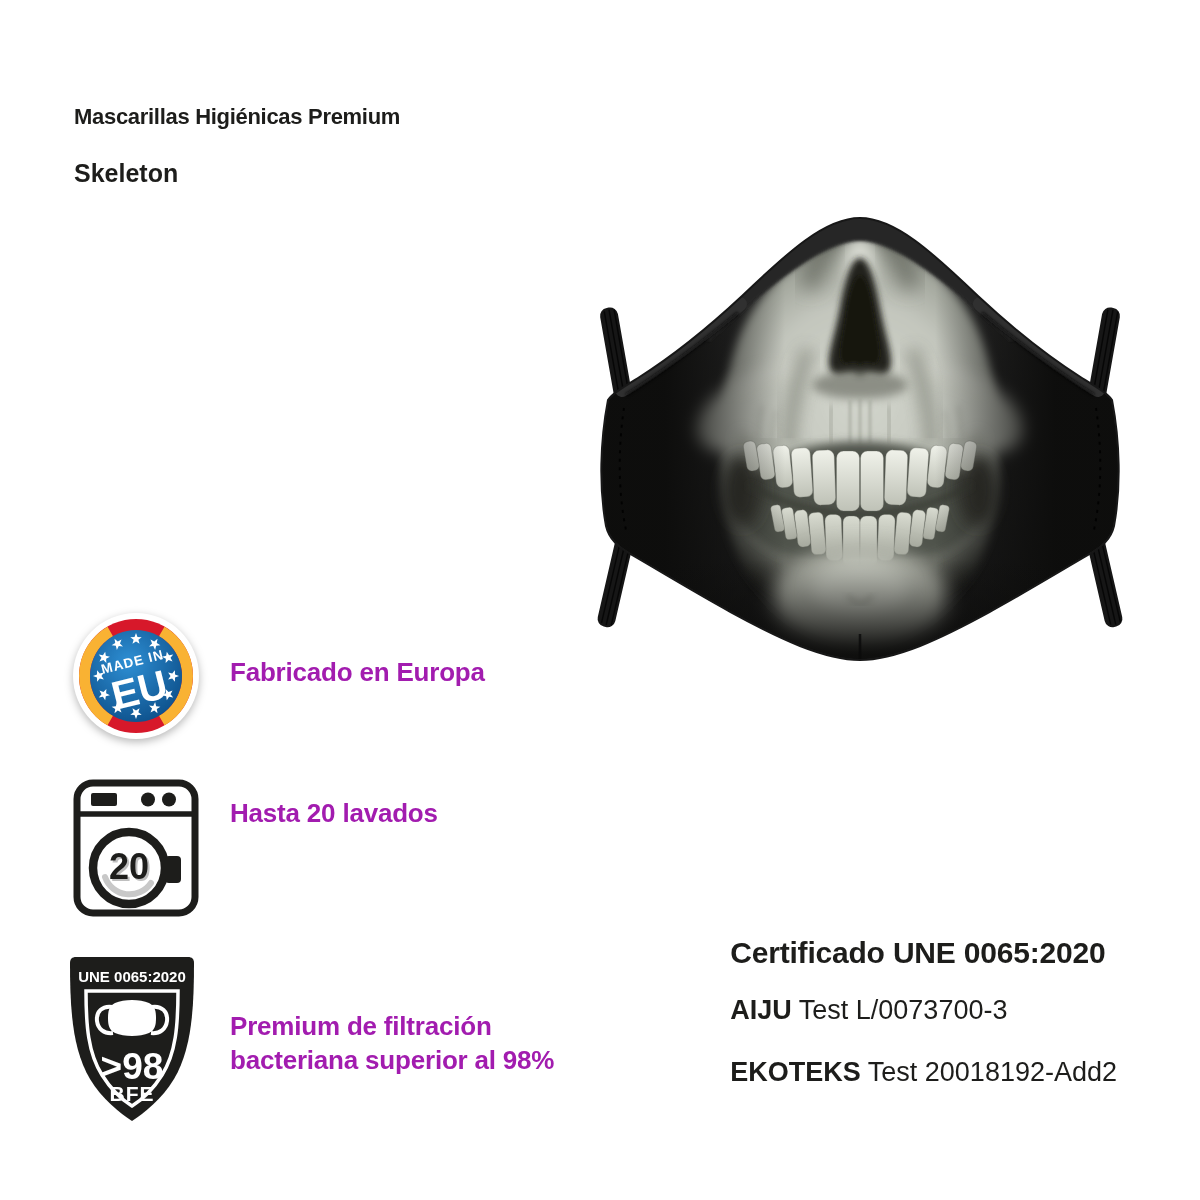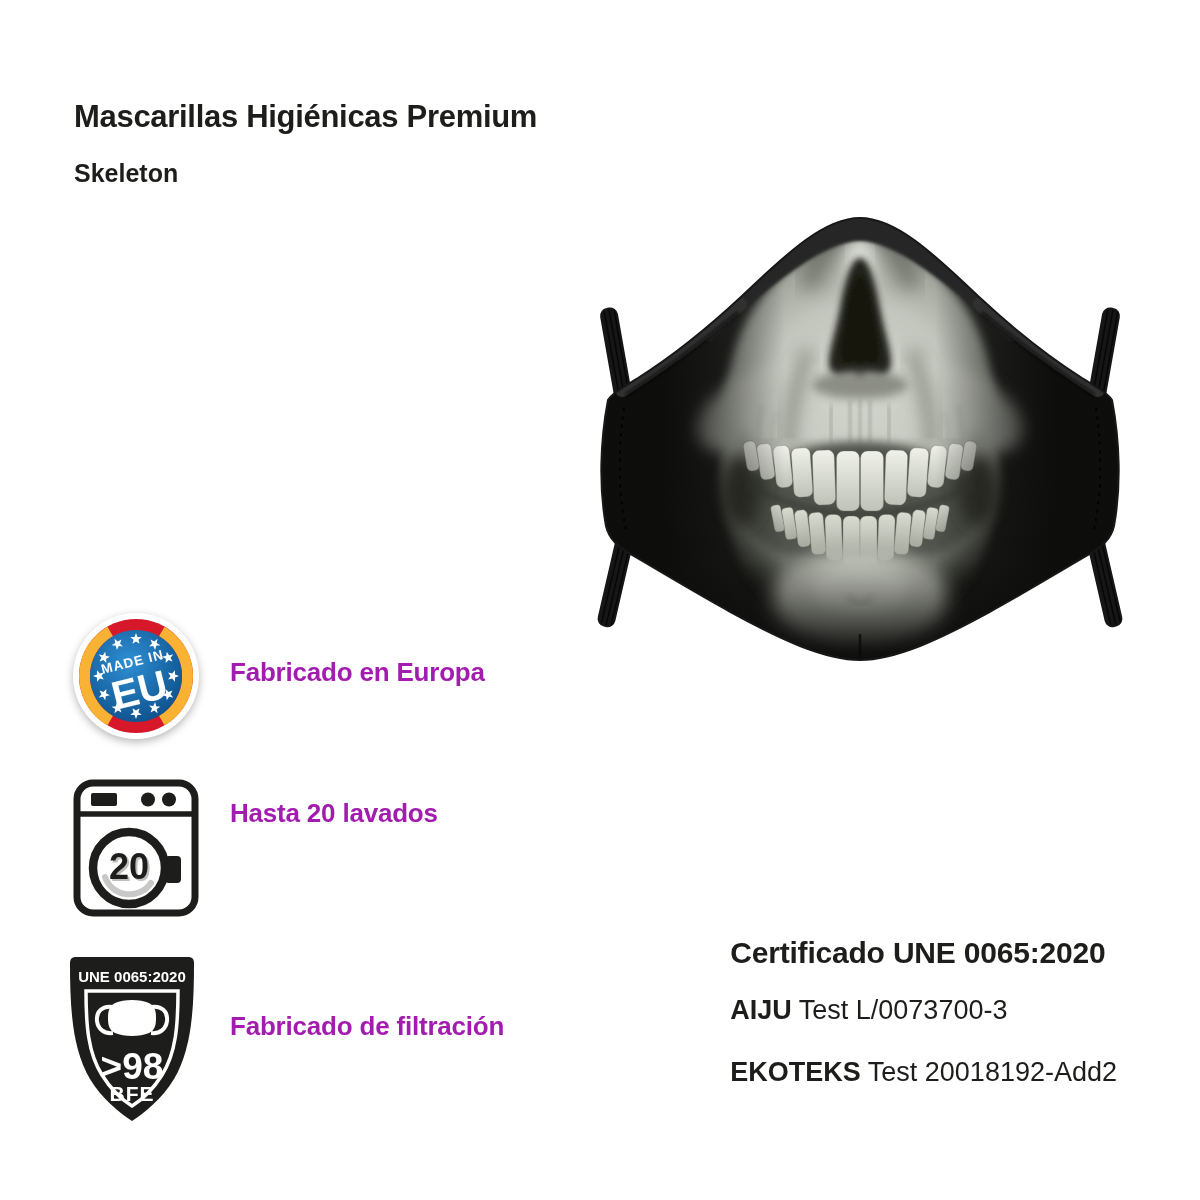--- a/index.html
+++ b/index.html
@@ -4,21 +4,21 @@
 <style>
   html,body{margin:0;padding:0;}
   body{
     width:1200px;height:1200px;background:#ffffff;
     font-family:"Liberation Sans",sans-serif;color:#1d1d1b;
     position:relative;overflow:hidden;
   }
   .abs{position:absolute;}
   
   .header{left:74px;top:98px;}
-  .title{font-size:31px;font-weight:800;letter-spacing:-0.3px;line-height:38px;}
+  .title{font-size:22px;font-weight:800;letter-spacing:-0.3px;line-height:38px;}
   .subtitle{font-size:25px;font-weight:700;line-height:30px;margin-top:22px;}
   
   .mask-figure{left:580px;top:200px;width:560px;height:480px;}
   .mask-figure svg{display:block;width:560px;height:480px;}
   
   .eu-badge{left:72px;top:612px;width:128px;height:128px;filter:drop-shadow(0 3px 4px rgba(0,0,0,0.28));}
   .washer-icon{left:72px;top:778px;width:128px;height:140px;}
   .shield-icon{left:66px;top:955px;width:132px;height:170px;}
   .feature-label{font-size:26px;font-weight:700;letter-spacing:-0.2px;line-height:34px;color:#a21caf;}
   .label-eu{left:230px;top:655px;}
@@ -262,21 +262,22 @@
   <path d="M20 36 L112 36 C112 70 110 98 96 120 C86 136 74 146 66 151 C58 146 46 136 36 120 C22 98 20 70 20 36 Z" fill="none" stroke="#ffffff" stroke-width="3.5"></path>
   <g>
     <path d="M47 52 C36 50 30 57 31 66 C32 74 38 79 47 78" stroke="#ffffff" stroke-width="4" fill="none"></path>
     <path d="M85 52 C96 50 102 57 101 66 C100 74 94 79 85 78" stroke="#ffffff" stroke-width="4" fill="none"></path>
     <path d="M49 48 C58 44 74 44 83 48 C89 51 90 56 90 63 C90 70 89 75 83 78 C74 82 58 82 49 78 C43 75 42 70 42 63 C42 56 43 51 49 48 Z" fill="#ffffff"></path>
   </g>
   <text x="66" y="124" font-size="37" font-weight="800" fill="#ffffff" text-anchor="middle" font-family="Liberation Sans, sans-serif">&gt;98</text>
   <text x="66" y="146" font-size="21" font-weight="800" fill="#ffffff" text-anchor="middle" letter-spacing="1" font-family="Liberation Sans, sans-serif">BFE</text>
 </svg>
 <div class="abs feature-label label-filtration">
-  <div>Fabricado de filtración</div>
+  <div>Premium de filtración</div>
+  <div>bacteriana superior al 98%</div>
 </div>
 
 <div class="abs cert">
   <div class="cert-title">Certificado UNE 0065:2020</div>
   <div class="cert-line">
     <span class="lab">AIJU</span>
     <span>Test L/0073700-3</span>
   </div>
   <div class="cert-line">
     <span class="lab">EKOTEKS</span>

